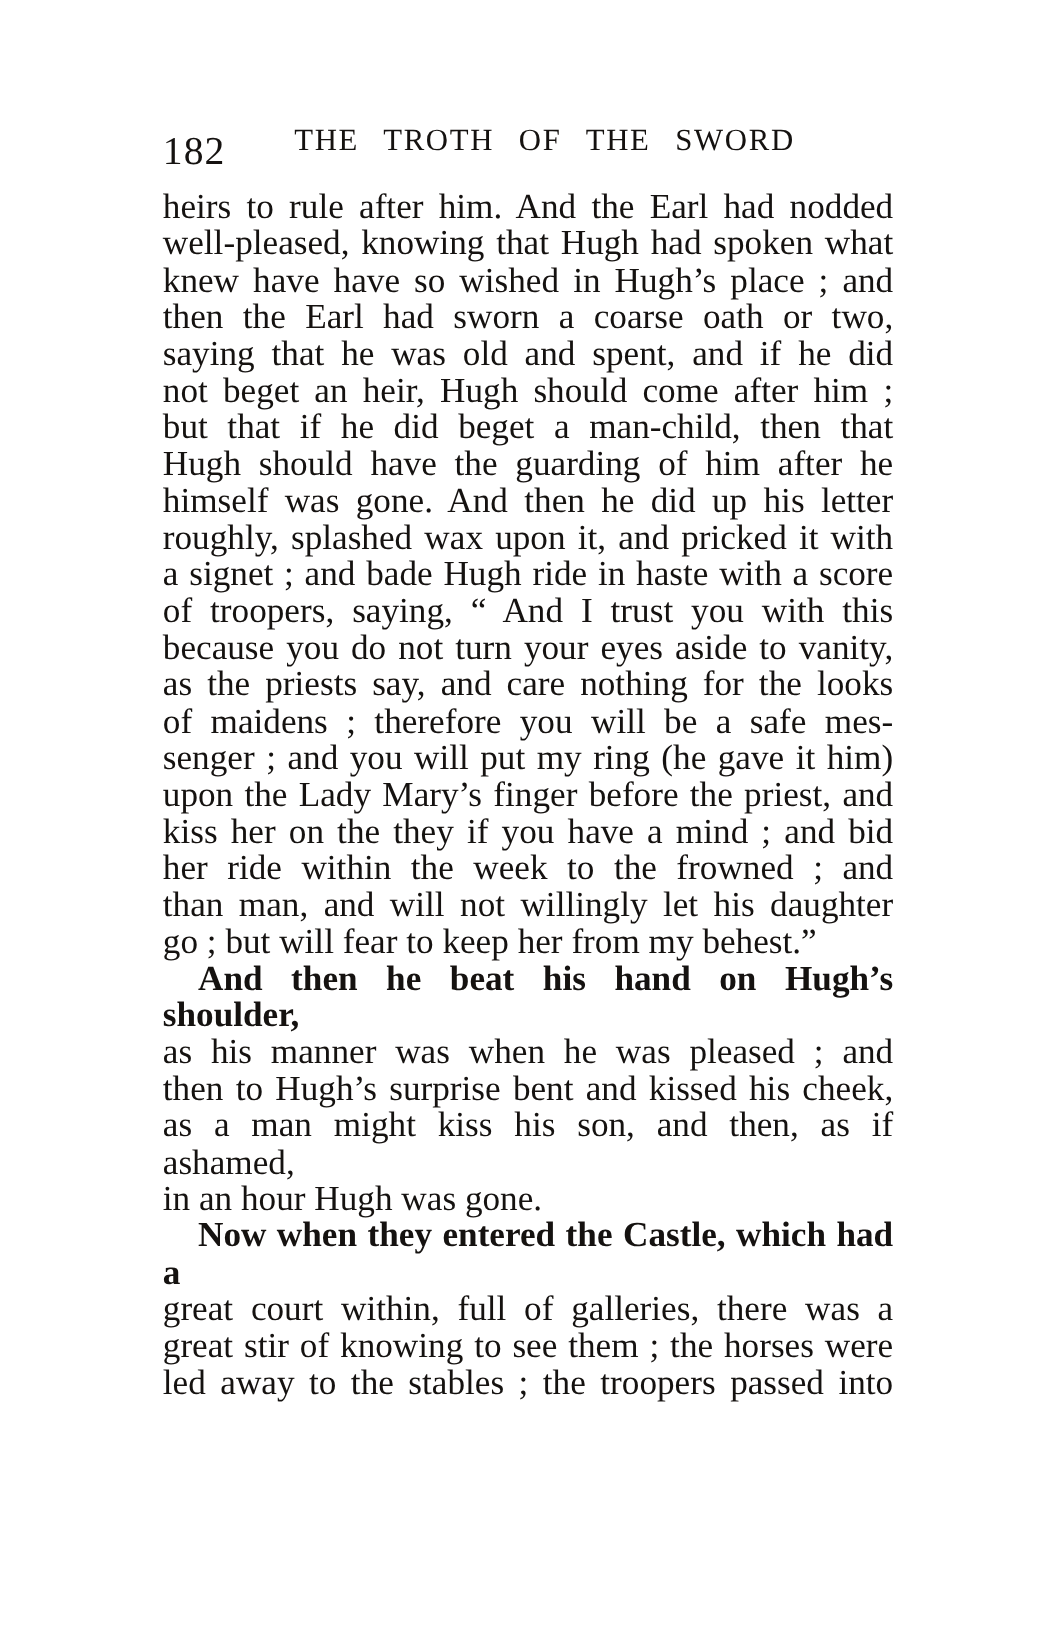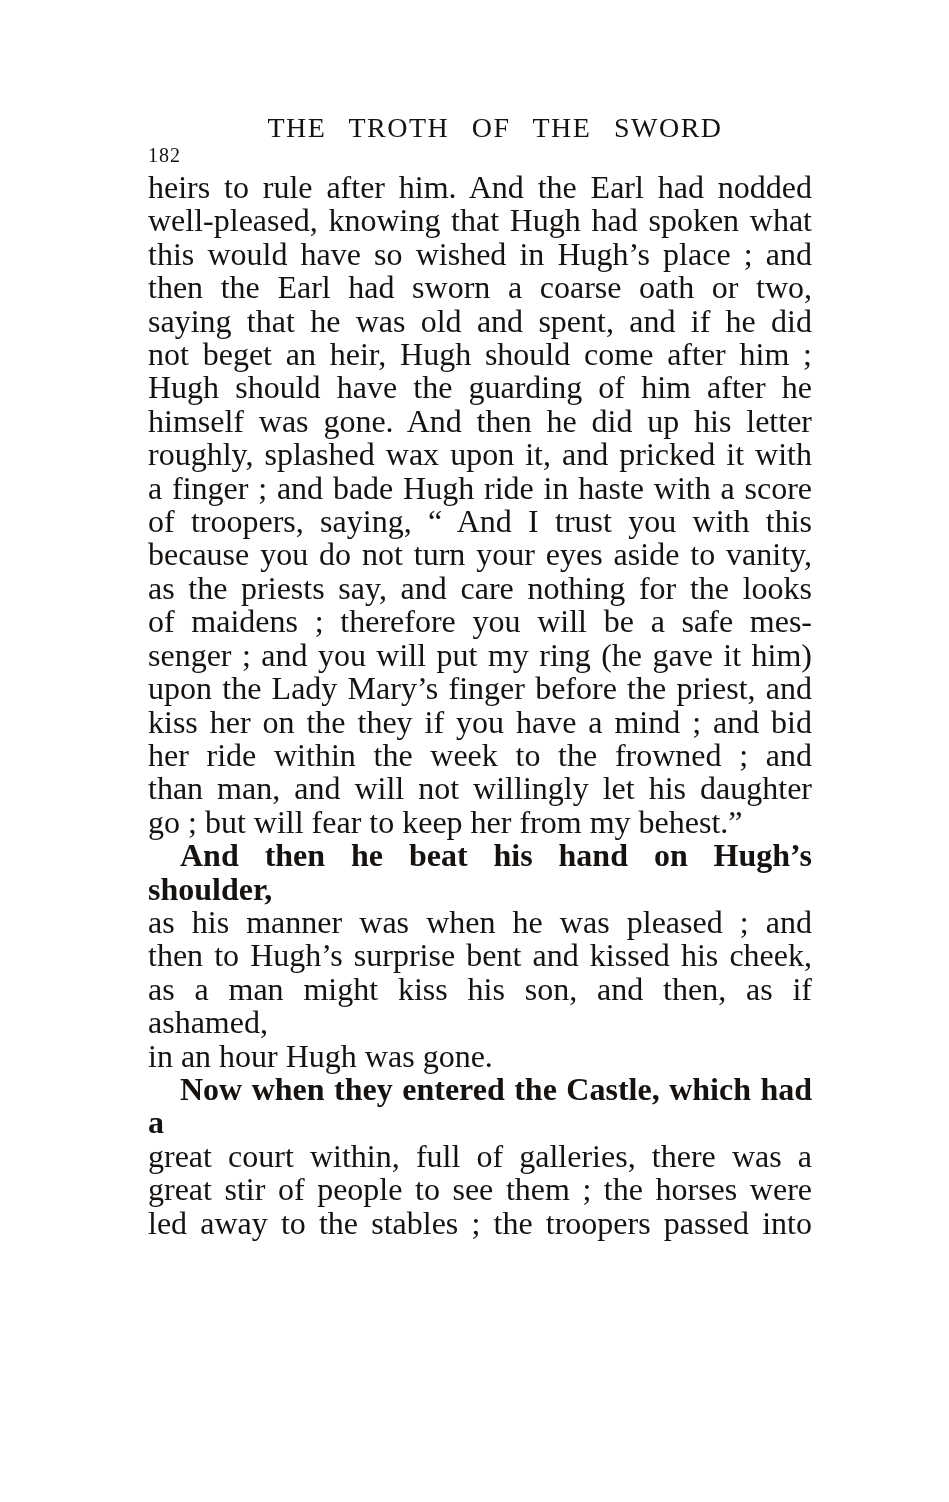--- a/index.html
+++ b/index.html
@@ -24,23 +24,22 @@
     position: absolute;
     left: 148px;
     top: 112px;
     width: 664px;
     height: 36px;
   }
   .page-number {
     position: absolute;
     left: 0;
     top: 4px;
-    font-size: 20px;
+    font-size: 36px;
     letter-spacing: 1px;
-    margin-top: 28px;
   }
   .running-title {
     position: absolute;
     left: 60px;
     right: 30px;
     top: 0;
     text-align: center;
     font-size: 28px;
     letter-spacing: 1.5px;
     word-spacing: 14px;
@@ -71,41 +70,42 @@
 <body>
 
 <div class="page">
   <div class="running-header">
     <span class="page-number">182</span>
     <span class="running-title">THE TROTH OF THE SWORD</span>
   </div>
   <div class="text-block">
       <div class="line">heirs to rule after him.  And the Earl had nodded</div>
       <div class="line">well-pleased, knowing that Hugh had spoken what</div>
-      <div class="line">this would have so wished in Hugh’s place ;  and</div>
+      <div class="line">knew have have so wished in Hugh’s place ;  and</div>
       <div class="line">then the Earl had sworn a coarse oath or two,</div>
       <div class="line">saying that he was old and spent, and if he did</div>
       <div class="line">not beget an heir, Hugh should come after him ;</div>
+      <div class="line">but that if he did beget a man-child, then that</div>
       <div class="line">Hugh should have the guarding of him after he</div>
       <div class="line">himself was gone.  And then he did up his letter</div>
       <div class="line">roughly, splashed wax upon it, and pricked it with</div>
-      <div class="line">a finger ;  and bade Hugh ride in haste with a score</div>
+      <div class="line">a signet ;  and bade Hugh ride in haste with a score</div>
       <div class="line">of troopers, saying, “ And I trust you with this</div>
       <div class="line">because you do not turn your eyes aside to vanity,</div>
       <div class="line">as the priests say, and care nothing for the looks</div>
       <div class="line">of maidens ;  therefore you will be a safe mes-</div>
       <div class="line">senger ;  and you will put my ring (he gave it him)</div>
       <div class="line">upon the Lady Mary’s finger before the priest, and</div>
       <div class="line">kiss her on the they if you have a mind ;  and bid</div>
       <div class="line">her ride within the week to the frowned ;  and</div>
       <div class="line">than man, and will not willingly let his daughter</div>
       <div class="line end">go ;  but will fear to keep her from my behest.”</div>
       <div class="line indent">And then he beat his hand on Hugh’s shoulder,</div>
       <div class="line">as his manner was when he was pleased ;  and</div>
       <div class="line">then to Hugh’s surprise bent and kissed his cheek,</div>
       <div class="line">as a man might kiss his son, and then, as if ashamed,</div>
       <div class="line end">in an hour Hugh was gone.</div>
       <div class="line indent">Now when they entered the Castle, which had a</div>
       <div class="line">great court within, full of galleries, there was a</div>
-      <div class="line">great stir of people to see them ;  the horses were</div>
+      <div class="line">great stir of knowing to see them ;  the horses were</div>
       <div class="line">led away to the stables ;  the troopers passed into</div>
     </div>
 </div>
 
 </body></html>

